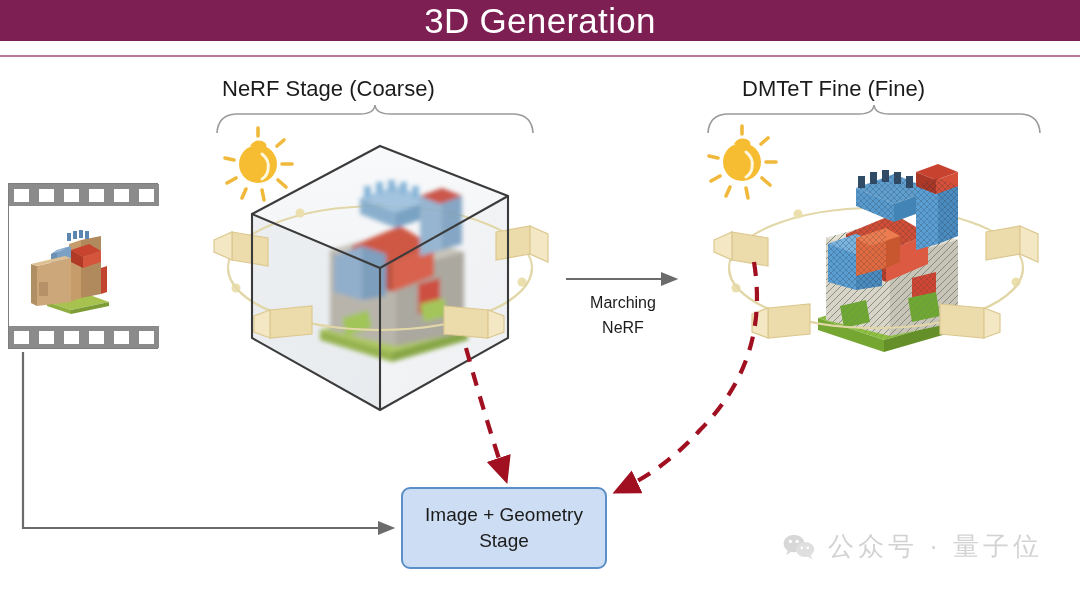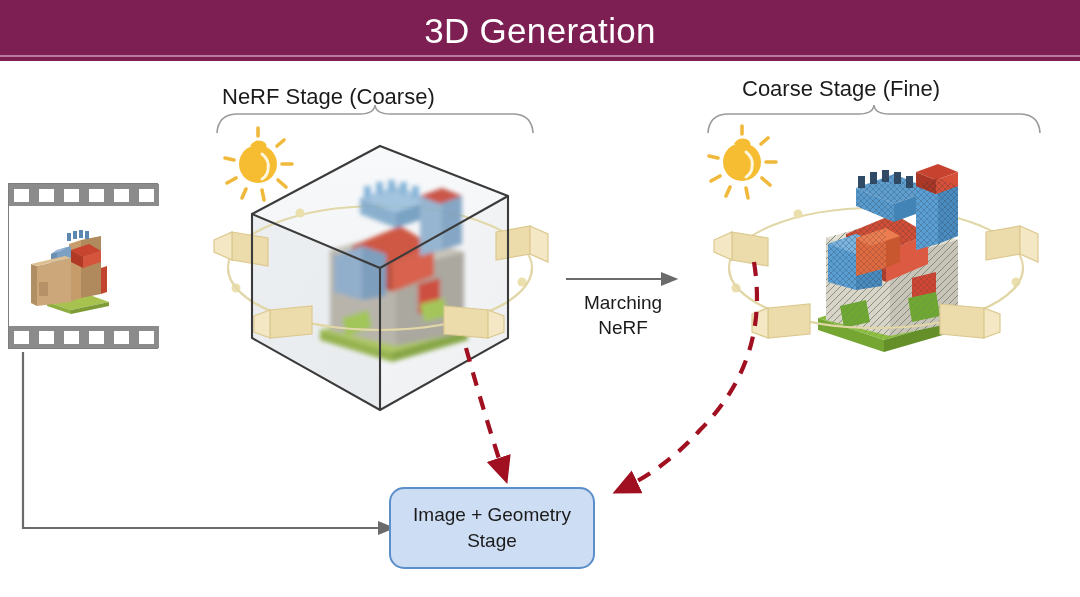--- a/index.html
+++ b/index.html
@@ -6,21 +6,21 @@
   html, body {
     width: 1080px; height: 597px;
     background: #ffffff;
     font-family: "Liberation Sans", sans-serif;
     overflow: hidden;
   }
   #stage { position: relative; width: 1080px; height: 597px; background:#fff; }
 
   
   .header {
-    position: absolute; left: 0; top: 0; width: 1080px; height: 61px;
+    position: absolute; left: 0; top: 0; width: 1080px; height: 41px;
     background: #7e1f54;
     display: flex; align-items: center; justify-content: center;
   }
   .header-underline {
     position:absolute; left:0; top:55px; width:1080px; height:2px;
     background:#b67b9d;
   }
   .header-title {
     color: #ffffff;
     font-size: 35px;
@@ -30,21 +30,21 @@
   }
 
   
   .stage-label {
     position: absolute;
     font-size: 22px;
     color: #1b1b1b;
     font-family: "Liberation Sans", sans-serif;
     white-space: nowrap;
   }
-  #nerf-label { left: 222px; top: 84px; }
+  #nerf-label { left: 222px; top: 76px; }
   #dmtet-label { left: 742px; top: 76px; }
 
   
   .film-strip {
     position: absolute; left: 8px; top: 183px;
     width: 150px; height: 166px;
     background: #ffffff;
     border: 1.5px solid #7d7d7d;
   }
   .film-bar {
@@ -59,30 +59,30 @@
     position: absolute; left: 0; top: 22px; width: 150px; height: 122px;
     background:#fff;
   }
 
   
   .layer { position: absolute; left: 0; top: 0; width: 1080px; height: 597px; pointer-events:none; }
 
   
   #marching-label {
     position: absolute; left: 553px; top: 290px; width: 140px;
-    text-align: center; font-size: 19px; color: #1b1b1b; line-height: 25px;
+    text-align: center; font-size: 16px; color: #1b1b1b; line-height: 25px;
   }
 
   
   .loss-box {
-    position: absolute; left: 389px; top: 487px;
+    position: absolute; left: 401px; top: 487px;
     width: 206px; height: 82px;
     background: #cdddf3;
     border: 2px solid #5b8fc9;
-    border-radius: 15px;
+    border-radius: 9px;
     display: flex; align-items: center; justify-content: center;
     text-align: center;
     font-size: 19px; color: #1b1b1b; line-height: 26px;
     padding: 0 6px;
   }
 
   
   .watermark {
     position: absolute; left: 782px; top: 529px;
     display: flex; align-items: center; gap: 12px;
@@ -97,21 +97,21 @@
 <body>
 
 <div id="stage">
 
   <div class="header">
     <div class="header-title">3D Generation</div>
   </div>
   <div class="header-underline"></div>
 
   <div class="stage-label" id="nerf-label">NeRF Stage (Coarse)</div>
-  <div class="stage-label" id="dmtet-label">Coarse Stage (Fine)</div>
+  <div class="stage-label" id="dmtet-label">DMTeT Fine (Fine)</div>
 
   <svg class="layer">
 
     <path d="M 217 133 Q 218 115 236 114 L 360 114 Q 374 114 375 105 Q 376 114 390 114 L 514 114 Q 532 115 533 133" fill="none" stroke="#9a9a9a" stroke-width="1.6"></path>
 
     <path d="M 708 133 Q 709 115 727 114 L 859 114 Q 873 114 874 105 Q 875 114 889 114 L 1021 114 Q 1039 115 1040 133" fill="none" stroke="#9a9a9a" stroke-width="1.6"></path>
   </svg>
 
   <div class="film-strip">
     <div class="film-bar top">
@@ -444,14 +444,27 @@
     <path d="M 754 262 Q 770 360 700 430 Q 666 468 622 489" fill="none" stroke="#a01020" stroke-width="4.2" stroke-dasharray="14 11" stroke-linecap="butt" marker-end="url(#redHead)"></path>
   </svg>
 
   <div class="loss-box">
     <div>
       <span>Image + Geometry</span><br>
       <span>Stage</span>
     </div>
   </div>
 
+  <div class="watermark">
+    <svg width="34" height="28" viewBox="0 0 34 28">
+      <ellipse cx="12" cy="10.5" rx="10.5" ry="8.8" fill="#cfcfcf"></ellipse>
+      <path d="M6 17 L4 22 L9.5 18.8 Z" fill="#cfcfcf"></path>
+      <circle cx="8.4" cy="8.4" r="1.7" fill="#ffffff"></circle>
+      <circle cx="15.2" cy="8.4" r="1.7" fill="#ffffff"></circle>
+      <ellipse cx="23" cy="16.5" rx="9.2" ry="7.6" fill="#d8d8d8"></ellipse>
+      <path d="M28.5 22 L30.5 26.5 L25.5 23.6 Z" fill="#d8d8d8"></path>
+      <circle cx="19.8" cy="14.8" r="1.4" fill="#ffffff"></circle>
+      <circle cx="25.8" cy="14.8" r="1.4" fill="#ffffff"></circle>
+    </svg>
+    <div class="wm-text">公众号 · 量子位</div>
+  </div>
 
 </div>
 
 </body></html>

